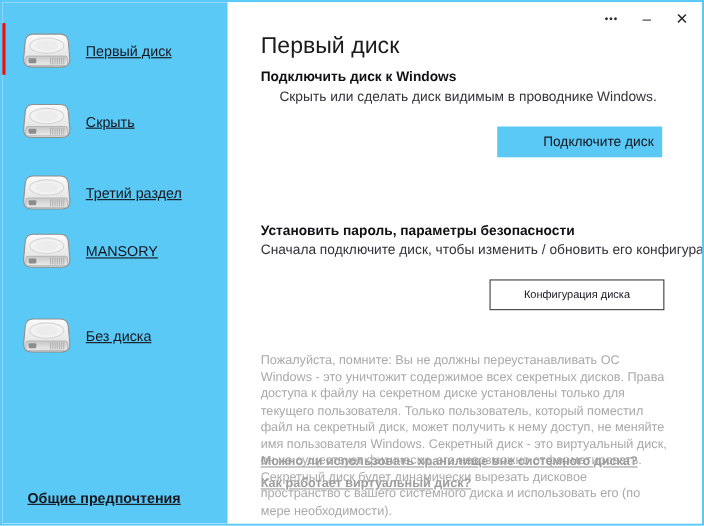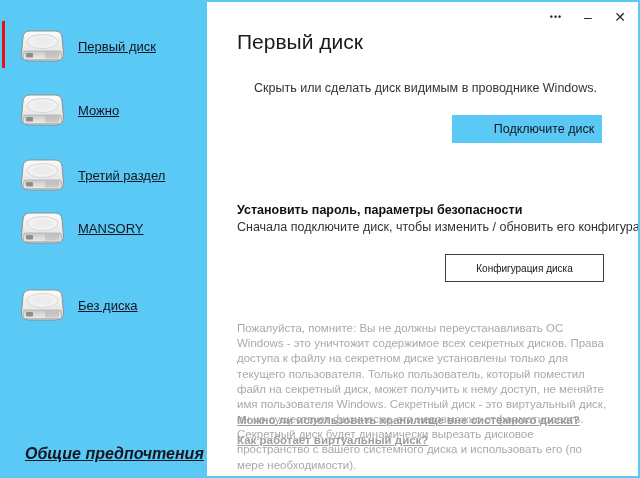--- a/index.html
+++ b/index.html
@@ -25,22 +25,22 @@
     position:absolute;left:18px;height:37px;
     display:flex;align-items:center;cursor:pointer;
   }
   .disk-icon{width:45px;height:37px;flex:0 0 auto;}
   .disk-label{
     margin-left:13px;font-size:13px;color:#15151e;
     text-decoration:underline;white-space:nowrap;
   }
   .footer-link{
     position:absolute;left:23px;top:443px;
-    font-size:16px;font-weight:bold;color:#15151e;
-    text-decoration:underline;cursor:pointer;white-space:nowrap;font-style:italic;
+    font-size:13px;font-weight:bold;color:#15151e;
+    text-decoration:underline;cursor:pointer;white-space:nowrap;
   }
   
   .content{position:absolute;left:205px;top:0;width:433px;height:474px;background:#fff;}
   .win-controls{position:absolute;top:2px;right:4px;display:flex;}
   .win-btn{
     width:32px;height:26px;border:0;background:transparent;
     display:flex;align-items:center;justify-content:center;
     color:#2b2b2b;cursor:pointer;padding:0;
     font-family:"Liberation Sans","DejaVu Sans",sans-serif;
   }
@@ -124,21 +124,21 @@
 
     <div class="disk-item" style="top:90px">
       <svg class="disk-icon" viewBox="0 0 45 37">
         <path d="M10 3 L35 3 Q41 3 42 9 L43.5 25 Q44 33 36 33 L9 33 Q1 33 1.5 25 L3 9 Q4 3 10 3 Z" fill="url(#diskBody)" stroke="#8f8f8f" stroke-width="1"></path>
         <ellipse cx="22.5" cy="13.5" rx="15.5" ry="7" fill="#f2f2f2" stroke="#d6d6d6" stroke-width="1"></ellipse>
         <ellipse cx="22.5" cy="13.5" rx="10.5" ry="4.6" fill="#ececec"></ellipse>
         <rect x="3.5" y="23" width="38" height="8.5" rx="2" fill="url(#diskBand)" stroke="#b3b3b3" stroke-width="0.8"></rect>
         <rect x="6" y="25" width="7" height="4.5" rx="1" fill="#8d8d8d"></rect>
         <path d="M26 24.2 V30.6 M28 24.2 V30.6 M30 24.2 V30.6 M32 24.2 V30.6 M34 24.2 V30.6 M36 24.2 V30.6 M38 24.2 V30.6" stroke="#adadad" stroke-width="0.9"></path>
       </svg>
-      <span class="disk-label">Можно</span>
+      <span class="disk-label">Скрыть</span>
     </div>
 
     <div class="disk-item" style="top:155px">
       <svg class="disk-icon" viewBox="0 0 45 37">
         <path d="M10 3 L35 3 Q41 3 42 9 L43.5 25 Q44 33 36 33 L9 33 Q1 33 1.5 25 L3 9 Q4 3 10 3 Z" fill="url(#diskBody)" stroke="#8f8f8f" stroke-width="1"></path>
         <ellipse cx="22.5" cy="13.5" rx="15.5" ry="7" fill="#f2f2f2" stroke="#d6d6d6" stroke-width="1"></ellipse>
         <ellipse cx="22.5" cy="13.5" rx="10.5" ry="4.6" fill="#ececec"></ellipse>
         <rect x="3.5" y="23" width="38" height="8.5" rx="2" fill="url(#diskBand)" stroke="#b3b3b3" stroke-width="0.8"></rect>
         <rect x="6" y="25" width="7" height="4.5" rx="1" fill="#8d8d8d"></rect>
         <path d="M26 24.2 V30.6 M28 24.2 V30.6 M30 24.2 V30.6 M32 24.2 V30.6 M34 24.2 V30.6 M36 24.2 V30.6 M38 24.2 V30.6" stroke="#adadad" stroke-width="0.9"></path>
@@ -182,20 +182,21 @@
       <button class="win-btn minimize">
         <span>–</span>
       </button>
       <button class="win-btn close">
         <span>✕</span>
       </button>
     </div>
 
     <h1 class="page-title">Первый диск</h1>
 
+    <h2 class="sec-heading h-connect">Подключить диск к Windows</h2>
     <p class="sec-desc p-connect">Скрыть или сделать диск видимым в проводнике Windows.</p>
     <button class="btn-primary">Подключите диск</button>
 
     <h2 class="sec-heading h-password">Установить пароль, параметры безопасности</h2>
     <p class="sec-desc p-password">Сначала подключите диск, чтобы изменить / обновить его конфигурацию.</p>
     <button class="btn-outline">Конфигурация диска</button>
 
     <p class="notice">Пожалуйста, помните: Вы не должны переустанавливать ОС Windows - это уничтожит содержимое всех секретных дисков. Права доступа к файлу на секретном диске установлены только для текущего пользователя. Только пользователь, который поместил файл на секретный диск, может получить к нему доступ, не меняйте имя пользователя Windows. Секретный диск - это виртуальный диск, он не существует физически, его невозможно отформатировать. Секретный диск будет динамически вырезать дисковое пространство с вашего системного диска и использовать его (по мере необходимости).</p>
 
     <a class="help-link l1">Можно ли использовать хранилище вне системного диска?</a>

